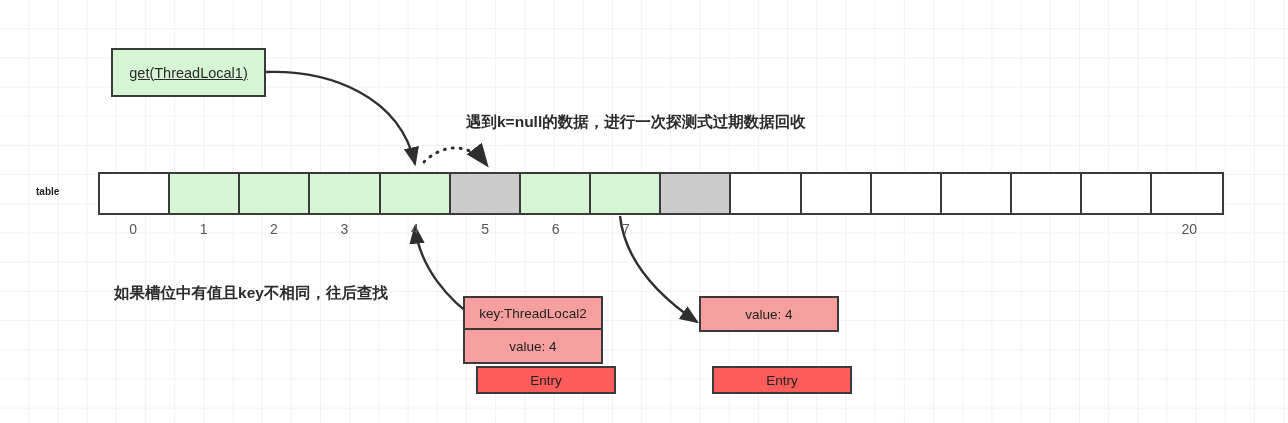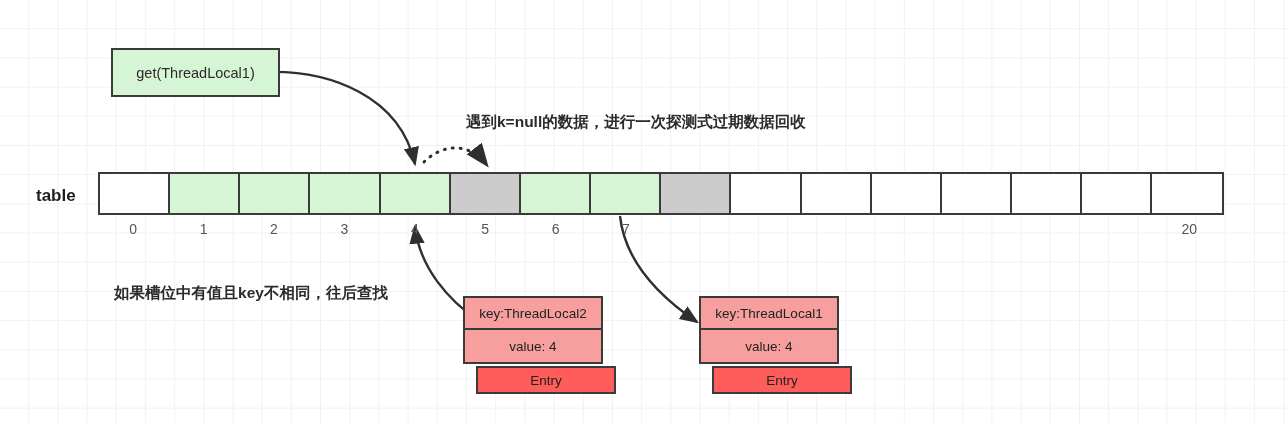--- a/index.html
+++ b/index.html
@@ -31,30 +31,31 @@
     width: 1288px;
     height: 423px;
     pointer-events: none;
   }
 
   
   .get-box {
     position: absolute;
     left: 111px;
     top: 48px;
-    width: 169px;
+    width: 155px;
     height: 49px;
     background: #d5f5d5;
     border: 2px solid #3a3a3a;
     box-sizing: border-box;
     display: flex;
     align-items: center;
     justify-content: center;
     font-size: 14.5px;
     color: #2b2b2b;
+    text-decoration: underline;
   }
 
   
   .note {
     position: absolute;
     font-weight: bold;
     color: #2b2b2b;
     text-align: center;
     line-height: 1.45;
     white-space: pre-line;
@@ -71,21 +72,21 @@
     top: 282px;
     width: 290px;
     font-size: 15.5px;
   }
 
   
   .table-label {
     position: absolute;
     left: 36px;
     top: 186px;
-    font-size: 17px;
+    font-size: 10px;
     font-weight: bold;
     color: #1f1f1f;
   }
   .table-row {
     position: absolute;
     left: 98px;
     top: 172px;
     height: 43px;
     display: flex;
     border: 2px solid #3a3a3a;
@@ -229,18 +230,17 @@
     <div class="entry-bar">Entry</div>
     <div class="entry-kv">
       <div class="kv-row top">key:ThreadLocal2</div>
       <div class="kv-row">value: 4</div>
     </div>
   </div>
 
   <div class="entry-group entry-right">
     <div class="entry-bar">Entry</div>
     <div class="entry-kv">
-      <div class="kv-row top">key:ThreadLocal1</div>
       <div class="kv-row">value: 4</div>
     </div>
   </div>
 
 </div>
 
 </body></html>

